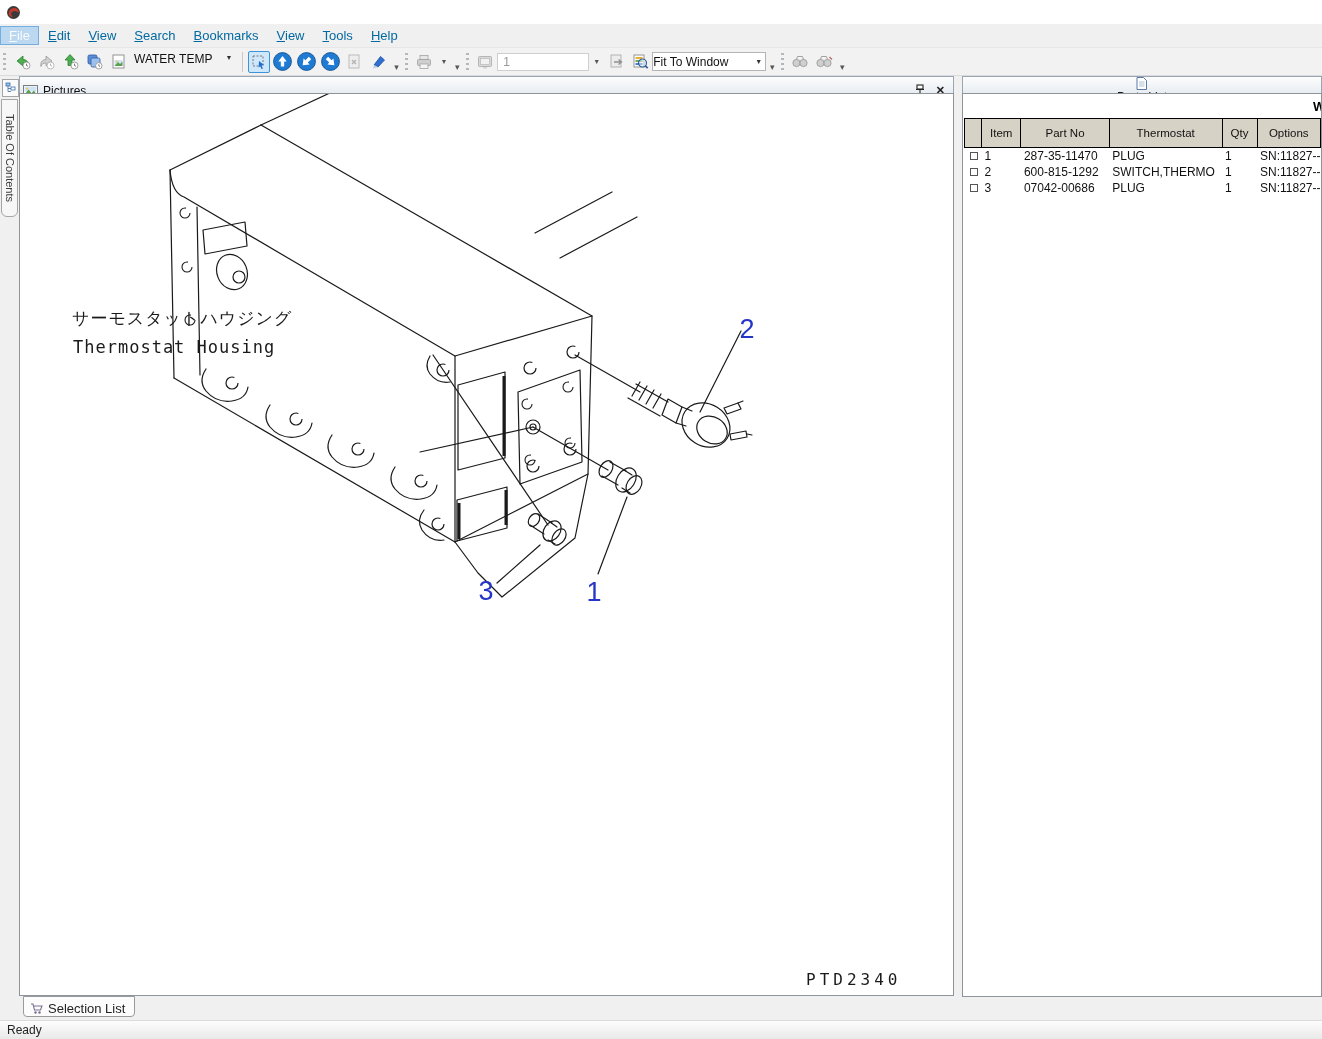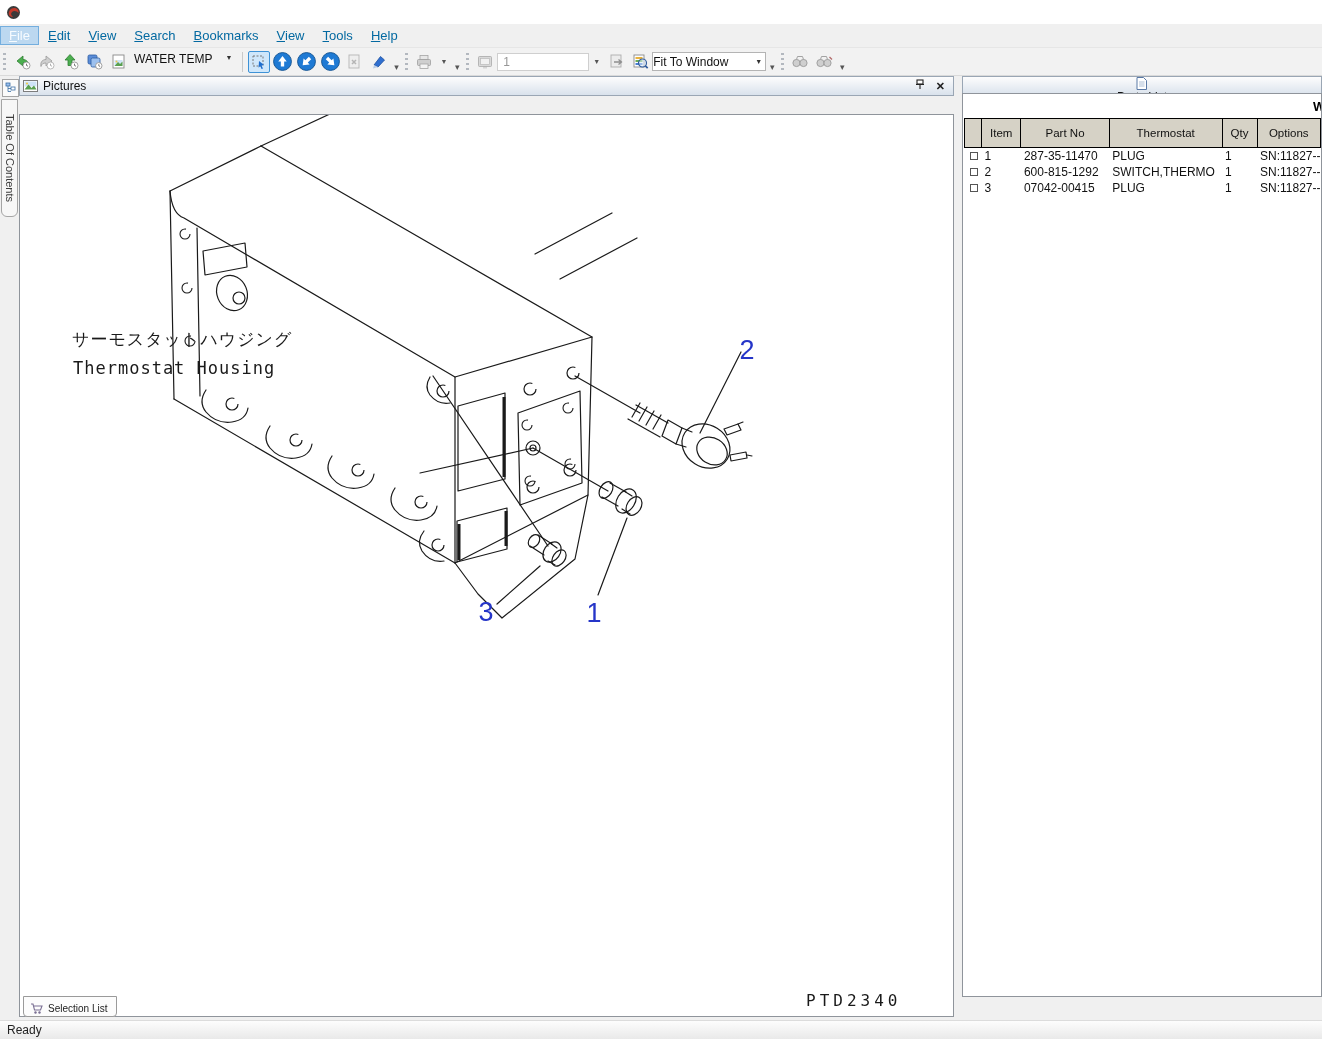--- a/index.html
+++ b/index.html
@@ -40,48 +40,48 @@
 
   
   .toc-btn { position:absolute; left:2px; top:79px; width:17px; height:18px; background:#fbfbfb;
              border:1px solid #a5a5a5; display:flex; align-items:center; justify-content:center; }
   .toc-tab { position:absolute; left:1px; top:99px; width:17px; height:118px; background:#f7f7f7;
              border:1px solid #a5a5a5; border-radius:0 0 6px 6px;
              writing-mode:vertical-lr; font-size:11px; color:#3c3c3c;
              display:flex; align-items:center; justify-content:center; }
 
   
-  .panel-header { position:absolute; top:76px; height:20px; background:linear-gradient(#fdfdfd,#d9e2ec);
+  .panel-header { position:absolute; top:76px; height:29px; background:linear-gradient(#fdfdfd,#d9e2ec);
                   border:1px solid #9aa6b4; display:flex; align-items:center; font-size:12px; color:#111; }
   .panel-header .ph-icon { margin:0 5px 0 3px; display:flex; }
   .hdr-right { margin-left:auto; display:flex; align-items:center; gap:11px; padding-right:8px; }
   .close-glyph { font-size:11px; font-weight:bold; color:#222; }
 
   .pictures-header { left:19px; width:935px; }
   .parts-header    { left:962px; width:360px;flex-direction:column; }
 
   .pictures-content { position:absolute; left:19px; top:93px; width:935px; height:903px;
-                      background:#fff; border:1px solid #8f949b;margin-top:21px; }
+                      background:#fff; border:1px solid #8f949b; }
   .parts-content { position:absolute; left:962px; top:93px; width:360px; height:904px;
                    background:#fff; border:1px solid #8f949b; overflow:hidden; }
 
   .parts-w { position:absolute; left:350px; top:5px; font-size:13px; font-weight:bold; color:#000; }
 
   
   table.parts { position:absolute; left:1px; top:24px; border-collapse:collapse; table-layout:fixed; }
   table.parts th { background:#d6d2c6; border:1px solid #000; font-weight:normal; font-size:11.5px;
                    height:14px; padding:8px; text-align:center; }
   table.parts td { font-size:12px; height:16px; padding:0 0 0 3px; white-space:nowrap; overflow:hidden; }
   td.opt { font-size:9.5px; text-align:right; padding-right:3px; }
   .cb { width:8px; height:8px; border:1px solid #555; margin:0 0 0 2px; background:#fff; }
 
   
   .sel-tab { position:absolute; left:23px; top:996px; height:21px; background:#fcfcfc;
              border:1px solid #9a9a9a; border-radius:0 0 4px 4px; display:flex; align-items:center;
-             gap:5px; padding:4px 9px 0 6px; font-size:10px; color:#222; }
+             gap:5px; padding:4px 9px 0 6px; font-size:13px; color:#222; }
   .statusbar { position:absolute; left:0; top:1020px; width:1322px; height:19px;
                background:linear-gradient(#fdfdfd,#e9e9e9); border-top:1px solid #dcdcdc;
                display:flex; align-items:center; padding-left:7px; font-size:12px; color:#222; }
 
   
   .drawing-svg { position:absolute; left:0; top:0; }
   .cad { stroke:#1a1a1a; stroke-width:1.2; fill:none; stroke-linejoin:round; stroke-linecap:round; }
   .cad-heavy { stroke:#1a1a1a; stroke-width:3; fill:none; }
   .hole { stroke:#1a1a1a; stroke-width:1.2; fill:none; stroke-dasharray:30 8; }
   .hole-s { stroke:#1a1a1a; stroke-width:1.1; fill:none; stroke-dasharray:24 7; }
@@ -460,21 +460,21 @@
         <td>600-815-1292</td>
         <td>SWITCH,THERMO</td>
         <td>1</td>
         <td class="opt">SN:11827--</td>
       </tr>
       <tr>
         <td>
             <div class="cb"></div>
           </td>
         <td>3</td>
-        <td>07042-00415</td>
+        <td>07042-00686</td>
         <td>PLUG</td>
         <td>1</td>
         <td class="opt">SN:11827--</td>
       </tr>
     </tbody>
   </table>
 </div>
 
 <div class="sel-tab">
   <svg width="13" height="12" viewBox="0 0 13 12">

